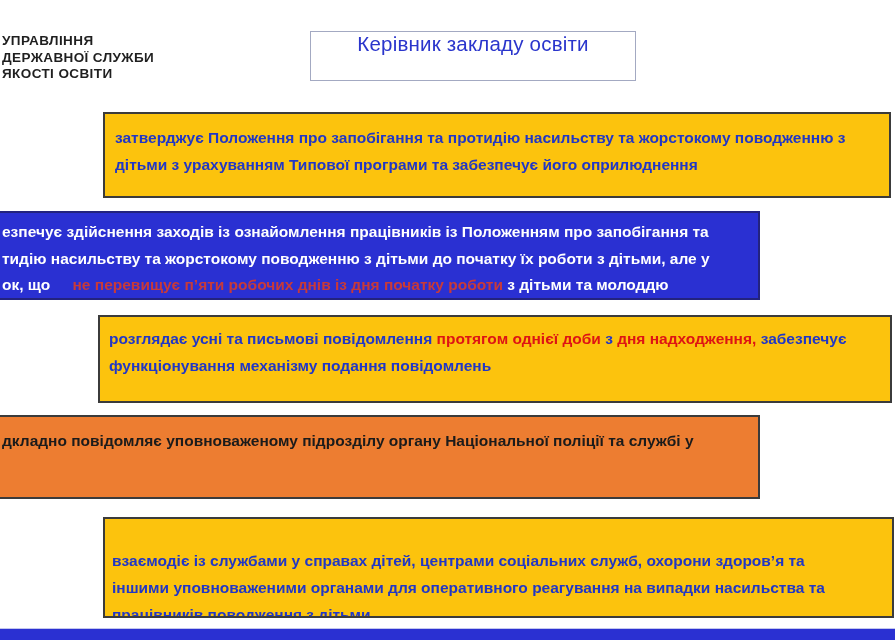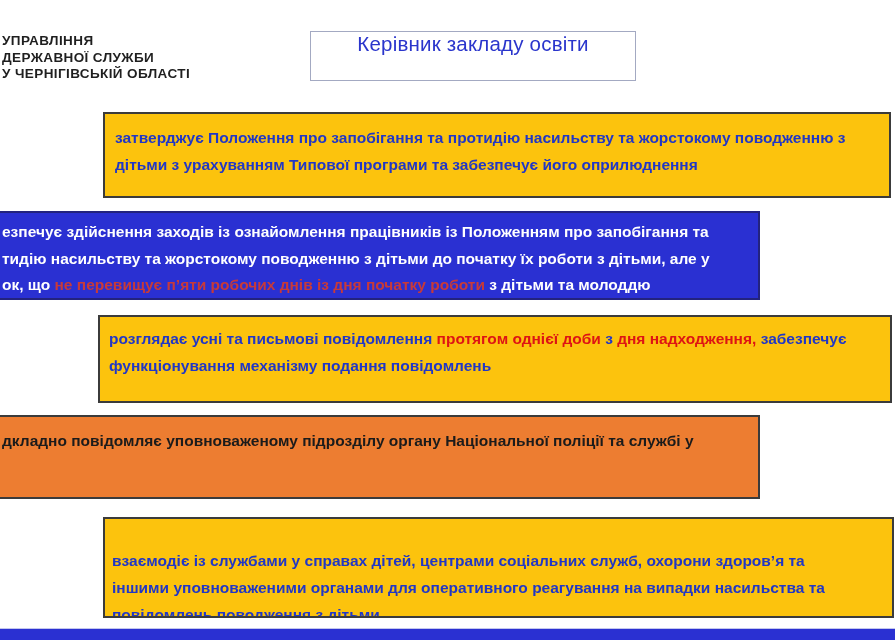--- a/index.html
+++ b/index.html
@@ -39,21 +39,21 @@
     background:var(--blue,#2a30d2);
     border:2px solid #23237e;
     color:#ffffff;
   }
   .v-orange{
     background:var(--orange,#ed7d31);
     border:2px solid var(--borderDark,#3b3b3b);
     color:#1b1b1b;
   }
   .v-yellow .red{color:var(--redY,#de1414);}
-  .v-blue .red{color:var(--redB,#c73a3a);}
+  .v-blue .red{color:var(--redB,#c73a3a);margin-left:18px;}
 
   #box1{left:103px;top:112px;width:788px;height:86px;padding:10px 8px 0 10px;}
   #box2{left:-8px;top:211px;width:768px;height:89px;padding:6px 8px 0 8px;}
   #box2 .line{line-height:26.5px;}
   #box3{left:98px;top:315px;width:794px;height:88px;padding:8px 8px 0 9px;}
   #box4{left:-8px;top:415px;width:768px;height:84px;padding:10px 8px 0 8px;}
   #box5{left:103px;top:517px;width:791px;height:101px;padding:28px 8px 0 7px;}
 
   #footer{
     position:absolute;left:0;top:628px;width:895px;height:12px;
@@ -61,21 +61,21 @@
   }
 </style>
 </head>
 <body>
 
 <div id="stage">
 
   <div id="logo">
       <div class="line">УПРАВЛІННЯ</div>
       <div class="line">ДЕРЖАВНОЇ СЛУЖБИ</div>
-      <div class="line">У ЧЕРНІГІВСЬКІЙ ОБЛАСТІ</div>
+      <div class="line">ЯКОСТІ ОСВІТИ</div>
     </div>
 
   <div id="title-box">
     <span>Керівник закладу освіти</span>
   </div>
 
   <div id="box1" class="box v-yellow">
       <div class="line"><span>затверджує Положення про запобігання та протидію насильству та жорстокому поводженню з</span></div>
       <div class="line"><span>дітьми з урахуванням Типової програми та забезпечує його оприлюднення</span></div>
     </div>
@@ -91,18 +91,18 @@
       <div class="line"><span>функціонування механізму подання повідомлень</span></div>
     </div>
 
   <div id="box4" class="box v-orange">
       <div class="line"><span>дкладно повідомляє уповноваженому підрозділу органу Національної поліції та службі у</span></div>
     </div>
 
   <div id="box5" class="box v-yellow">
       <div class="line"><span>взаємодіє із службами у справах дітей, центрами соціальних служб, охорони здоров’я та</span></div>
       <div class="line"><span>іншими уповноваженими органами для оперативного реагування на випадки насильства та</span></div>
-      <div class="line"><span>повідомлень поводження з дітьми</span></div>
+      <div class="line"><span>працівників поводження з дітьми</span></div>
     </div>
 
   <div id="footer"></div>
 
 </div>
 
 </body></html>

